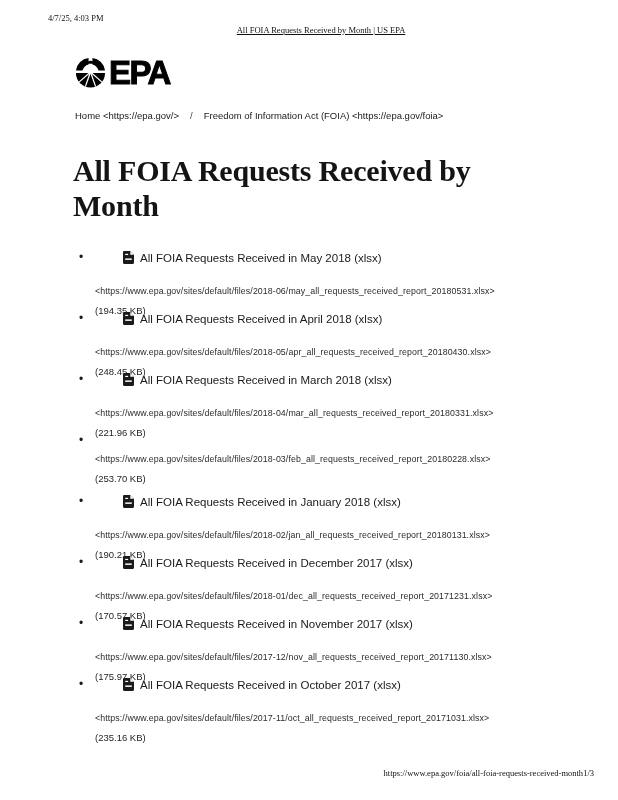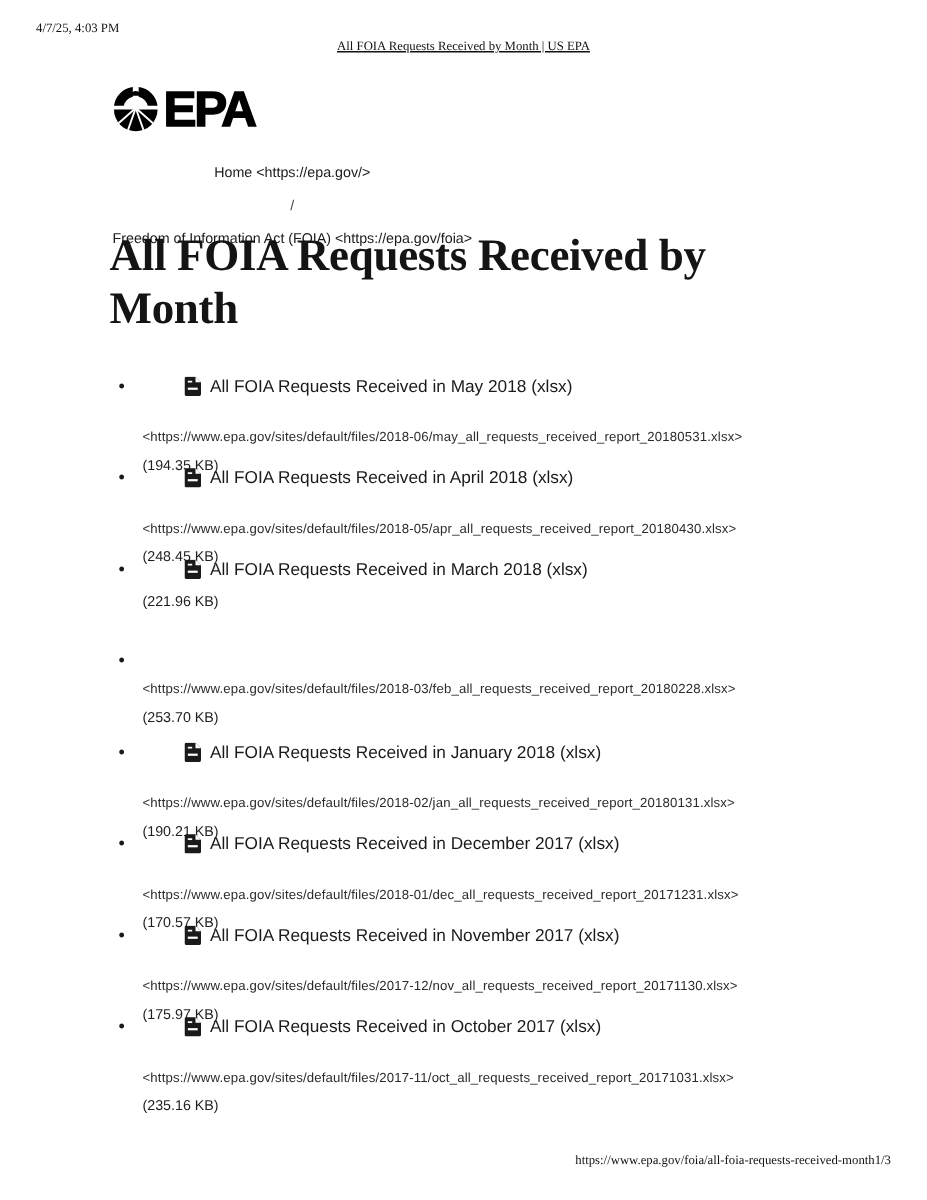--- a/index.html
+++ b/index.html
@@ -11,21 +11,21 @@
     color: #1a1a1a;
     overflow: hidden;
   }
 
   
   .print-header, .print-footer {
     position: absolute; left: 24px; right: 24px;
     font-family: "Liberation Serif", serif;
     font-size: 8.5px; color: #111;
   }
-  .print-header { top: 13px; height: 12px; }
+  .print-header { top: 13px; height: 12px; margin-left: 24px; }
   .print-header .ts { position: absolute; left: 0; top: 0; }
   .print-header .doc-title { position: absolute; left: 0; right: 0; text-align: center; top: 12px; text-decoration: underline; }
   .print-footer { top: 768px; display: flex; justify-content: flex-end; }
 
   
   .logo { position: absolute; left: 74px; top: 57px; display: flex; align-items: flex-end; }
   .logo svg { display: block; }
   .logo-text {
     font-family: "Liberation Sans", sans-serif;
     font-weight: bold; font-size: 33px; line-height: 30px;
@@ -33,21 +33,20 @@
     -webkit-text-stroke: 1px #000;
     margin-left: 2px;
   }
 
   
   .breadcrumb {
     position: absolute; left: 75px; top: 110px;
     font-size: 9.5px; color: #1a1a1a;
     display: flex; align-items: center; gap: 11px;
     white-space: nowrap;
-    flex-direction: column;
   }
   .breadcrumb a { color: #1a1a1a; text-decoration: none; }
   .crumb-sep { color: #444; }
 
   
   h1.page-title {
     position: absolute; left: 73px; top: 153px; width: 488px;
     font-family: "Liberation Serif", serif;
     font-weight: bold;
     font-size: 30px; line-height: 35px;
@@ -163,20 +162,21 @@
         <span class="file-icon">
           <svg viewBox="0 0 12 14" width="11" height="13">
               <path fill="#1a1a1a" d="M1.2 0 H8 L12 4 V12.8 A1.2 1.2 0 0 1 10.8 14 H1.2 A1.2 1.2 0 0 1 0 12.8 V1.2 A1.2 1.2 0 0 1 1.2 0 Z"></path>
               <path fill="#fff" d="M8 0 L12 4 H8 Z"></path>
               <rect fill="#fff" x="2.4" y="8" width="7.2" height="1.6"></rect>
               <rect fill="#fff" x="2.4" y="3" width="3.2" height="1.3"></rect>
             </svg>
         </span>
         <a href="#" class="file-link">All FOIA Requests Received in March 2018 (xlsx)</a>
       </div>
+      <div class="url-line">&lt;https://www.epa.gov/sites/default/files/2018-04/mar_all_requests_received_report_20180331.xlsx&gt;</div>
       <div class="size-line">(221.96 KB)</div>
     </div>
   </li>
 
   <li>
     <span class="bullet">•</span>
     <div class="item-body">
       <div class="url-line">&lt;https://www.epa.gov/sites/default/files/2018-03/feb_all_requests_received_report_20180228.xlsx&gt;</div>
       <div class="size-line">(253.70 KB)</div>
     </div>

